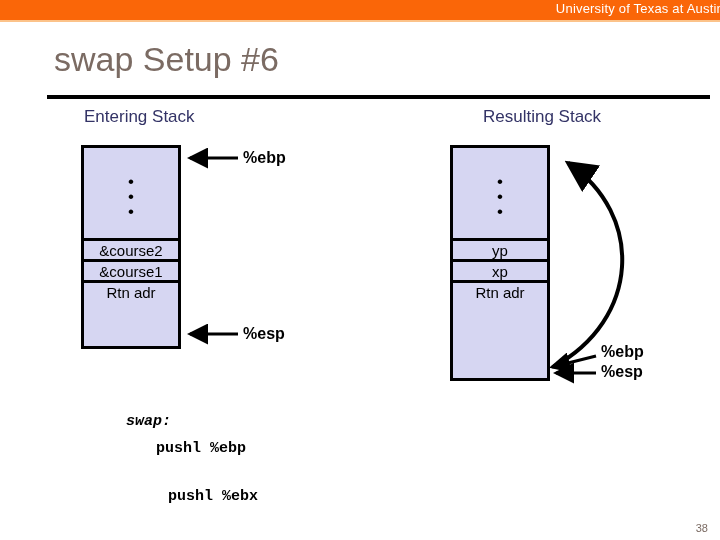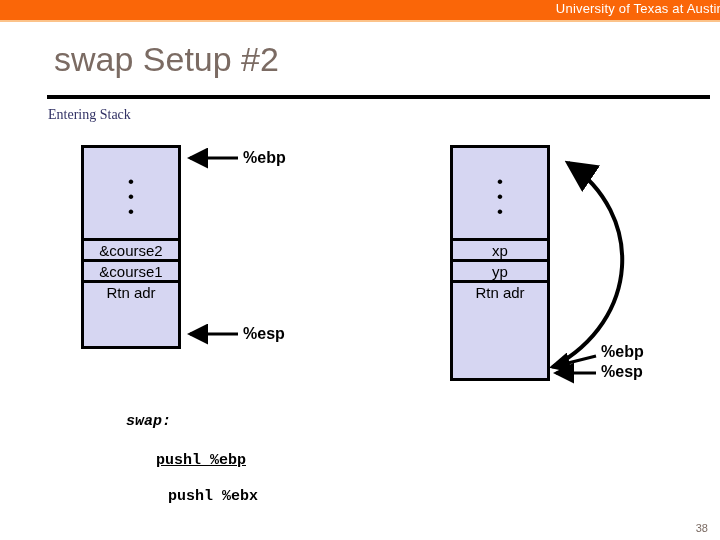--- a/index.html
+++ b/index.html
@@ -51,24 +51,25 @@
   .title-rule {
     position: absolute;
     left: 47px; top: 95px;
     width: 663px; height: 4px;
     background: #000000;
   }
 
   
   .section-head {
     position: absolute;
-    font-size: 14px;
+    font-size: 17px;
     color: #333366;
-    font-family: Liberation Serif, serif;
-    white-space: nowrap;
+    font-family: Liberation Sans, sans-serif;
+    white-space: nowrap;
+    margin-left: 36px;
   }
   #head-left  { left: 48px;  top: 107px; }
   #head-right { left: 447px; top: 107px; }
 
   
   .stack {
     position: absolute;
     border: 3px solid #000000;
     box-sizing: border-box;
     background: #d6d6f2;
@@ -124,21 +125,21 @@
   
   .code {
     position: absolute;
     font-family: "Liberation Mono", monospace;
     font-size: 15px;
     font-weight: bold;
     color: #000000;
     white-space: pre;
   }
   #code-label { left: 126px; top: 413px; font-style: italic; }
-  #code-l1    { left: 156px; top: 452px; text-decoration: underline; }
+  #code-l1    { left: 156px; top: 440px; }
   #code-l2    { left: 156px; top: 462px; text-decoration: underline; }
   #code-l3    { left: 168px; top: 488px; font-family: Liberation Mono, monospace; }
 
   
   .page-num {
     position: absolute;
     right: 12px; bottom: 6px;
     font-size: 11px;
     color: #7b6b63;
     font-family: "Liberation Sans", sans-serif;
@@ -146,24 +147,25 @@
 </style>
 </head>
 <body>
 
 <div id="slide">
 
   <div class="banner"></div>
   <div class="banner-underline"></div>
   <div class="banner-text">University of Texas at Austin</div>
 
-  <div class="slide-title">swap Setup #2</div>
+  <div class="slide-title">swap Setup #6</div>
   <div class="title-rule"></div>
 
   <div class="section-head" id="head-left">Entering Stack</div>
+  <div class="section-head" id="head-right">Resulting Stack</div>
 
   <div class="stack" id="stack-left">
     <div class="cell top-space">
       <div class="dots">
         <span>•</span>
         <span>•</span>
         <span>•</span>
       </div>
     </div>
     <div class="cell slot">&amp;course2</div>
@@ -172,22 +174,22 @@
   </div>
 
   <div class="stack" id="stack-right">
     <div class="cell top-space">
       <div class="dots">
         <span>•</span>
         <span>•</span>
         <span>•</span>
       </div>
     </div>
+    <div class="cell slot">yp</div>
     <div class="cell slot">xp</div>
-    <div class="cell slot">yp</div>
     <div class="cell slot">Rtn adr</div>
   </div>
 
   <svg class="svg-layer" viewBox="0 0 720 540">
     <defs>
       <marker id="ah" markerWidth="7" markerHeight="7" refX="6" refY="3.5" orient="auto">
         <polygon points="0 0, 7 3.5, 0 7" fill="#000000"></polygon>
       </marker>
       <marker id="ah2" markerWidth="8" markerHeight="8" refX="7" refY="4" orient="auto">
         <polygon points="0 0, 8 4, 0 8" fill="#000000"></polygon>

